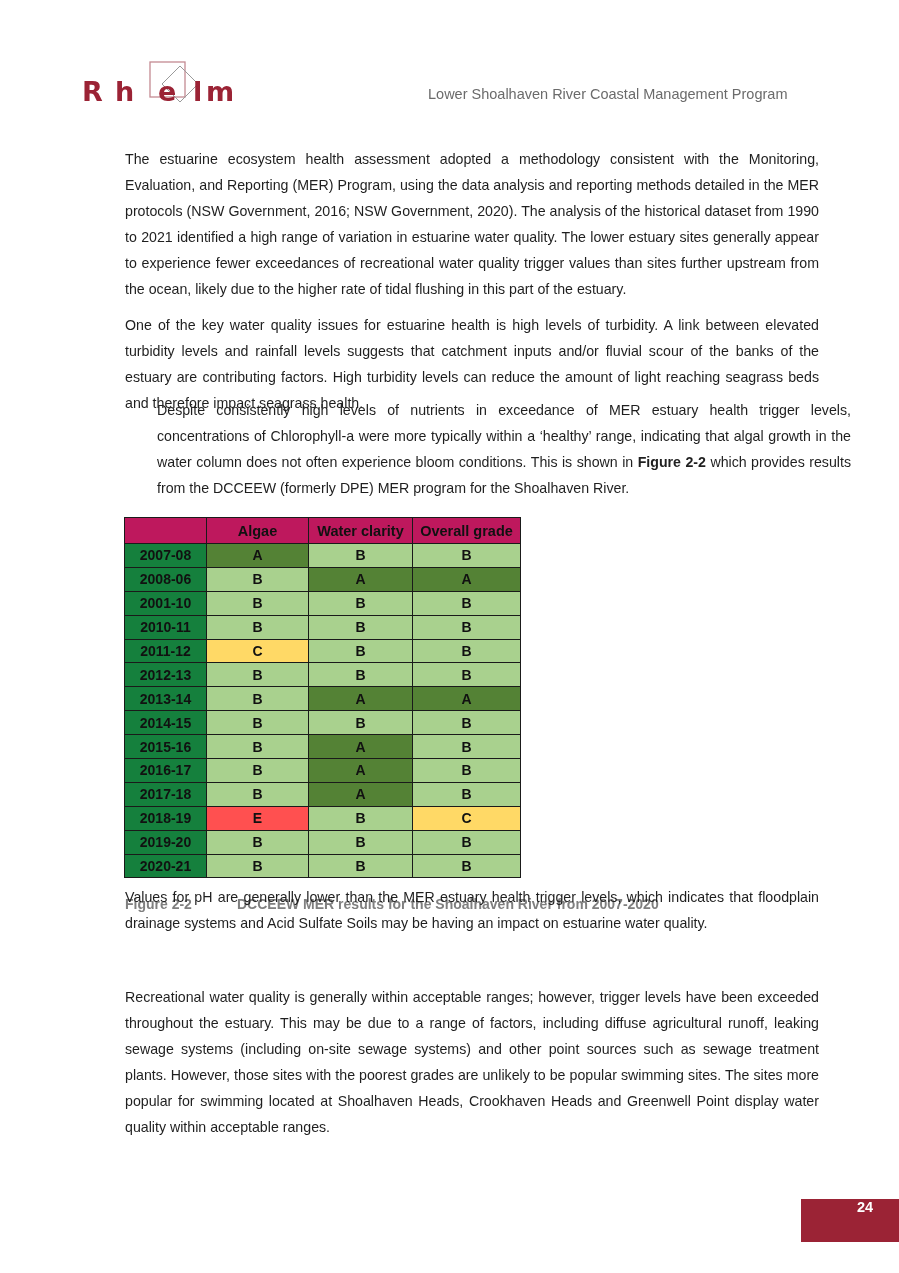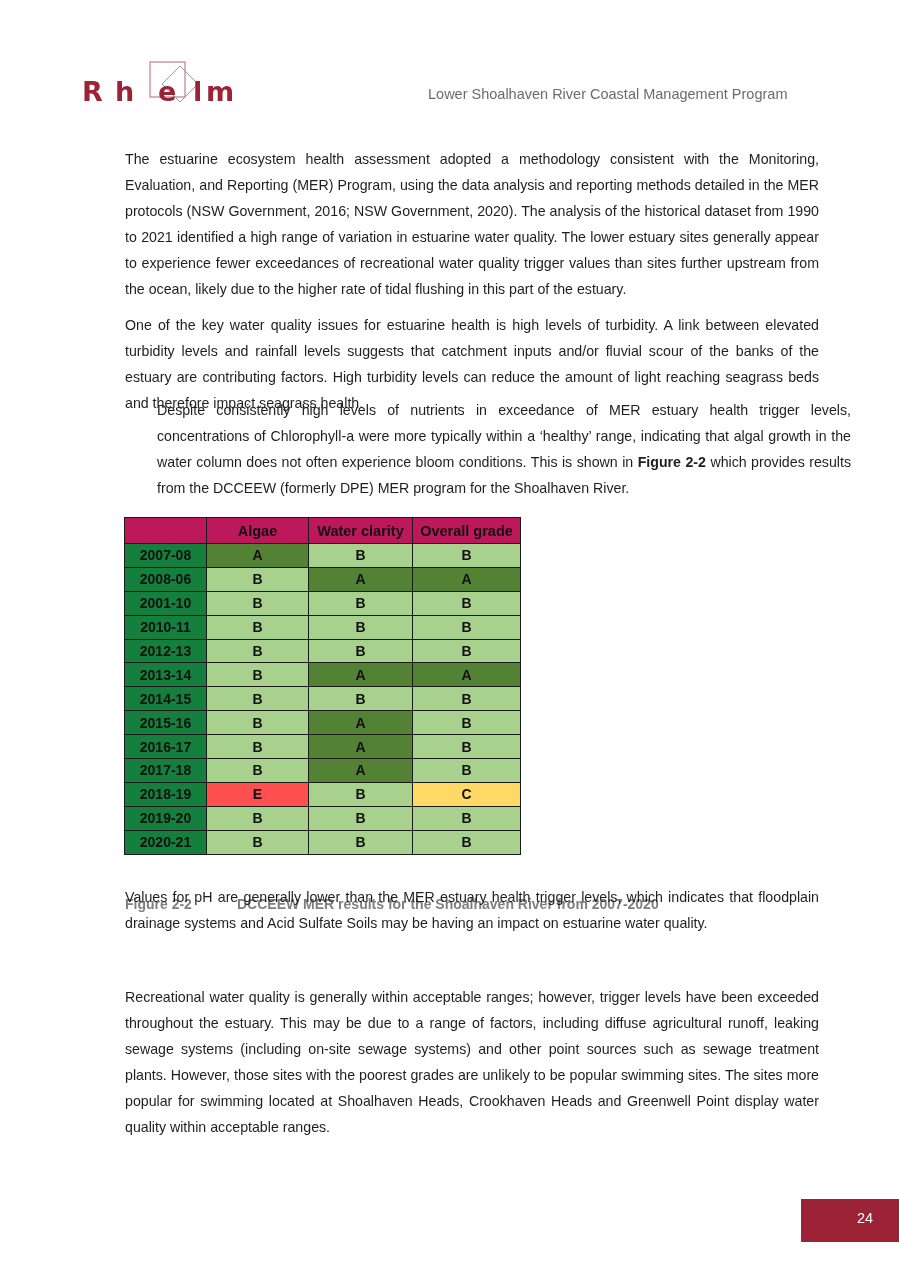--- a/index.html
+++ b/index.html
@@ -31,21 +31,21 @@
   .grade-A { background: #548235; color: #111; }
   .grade-B { background: #a9d18e; color: #111; }
   .grade-C { background: #ffd966; color: #111; }
   .grade-E { background: #ff5050; color: #111; }
   .caption { position: absolute; left: 125px; top: 896px; font-size: 14px; font-weight: bold; color: #7f7f7f; }
   .caption .num { display: inline-block; width: 112px; }
   .p4 { top: 884px; }
   .p5 { top: 984px; }
   .page-num { position: absolute; left: 801px; top: 1199px; width: 98px; height: 43px;
               background: #9b2335; color: #ffffff; font-size: 14.5px; }
-  .page-num span { position: absolute; left: 56px; top: 11px; }
+  .page-num span { position: absolute; left: 56px; top: 0; font-weight: bold; }
 </style>
 </head>
 <body>
 
 <div class="logo">
   <svg width="160" height="60">
     <rect x="70" y="12" width="35" height="35" fill="none" stroke="#c48a92" stroke-width="1.3"></rect>
     <polygon points="102,2 120,20 102,38 84,20" fill="none" stroke="#9a9a9a" stroke-width="1" transform="translate(-2,14)"></polygon>
   </svg>
   <div class="logo-letters">
@@ -93,20 +93,26 @@
       </tr>
       <tr>
         <td class="year">2001-10</td>
         <td class="grade-B">B</td>
         <td class="grade-B">B</td>
         <td class="grade-B">B</td>
       </tr>
       <tr>
         <td class="year">2010-11</td>
         <td class="grade-B">B</td>
+        <td class="grade-B">B</td>
+        <td class="grade-B">B</td>
+      </tr>
+      <tr>
+        <td class="year">2011-12</td>
+        <td class="grade-C">C</td>
         <td class="grade-B">B</td>
         <td class="grade-B">B</td>
       </tr>
       <tr>
         <td class="year">2012-13</td>
         <td class="grade-B">B</td>
         <td class="grade-B">B</td>
         <td class="grade-B">B</td>
       </tr>
       <tr>

